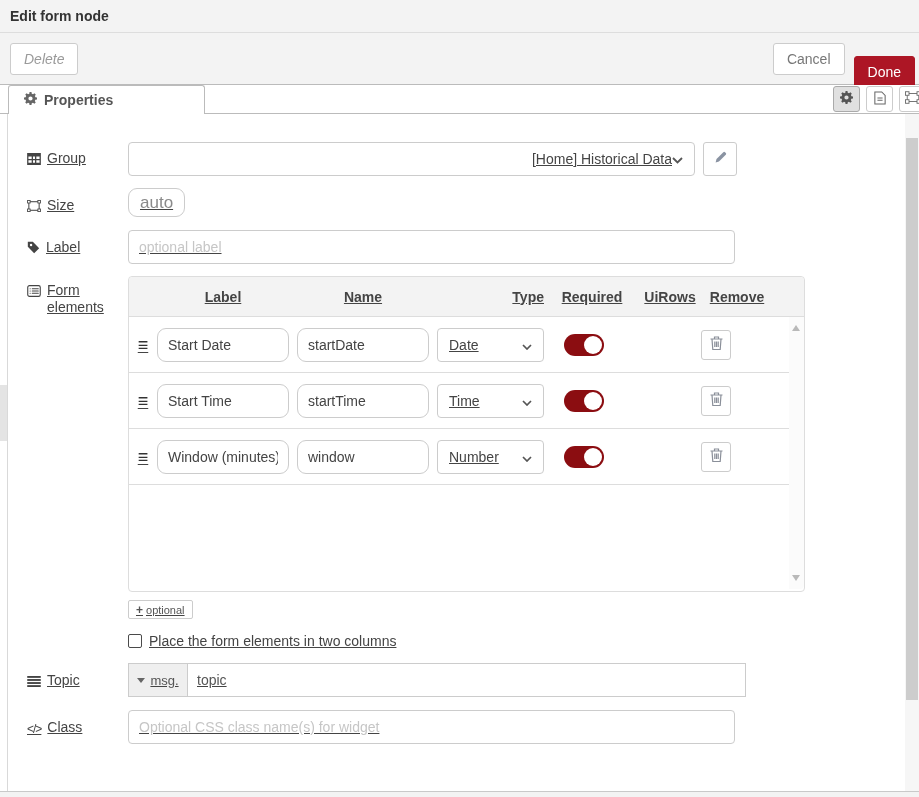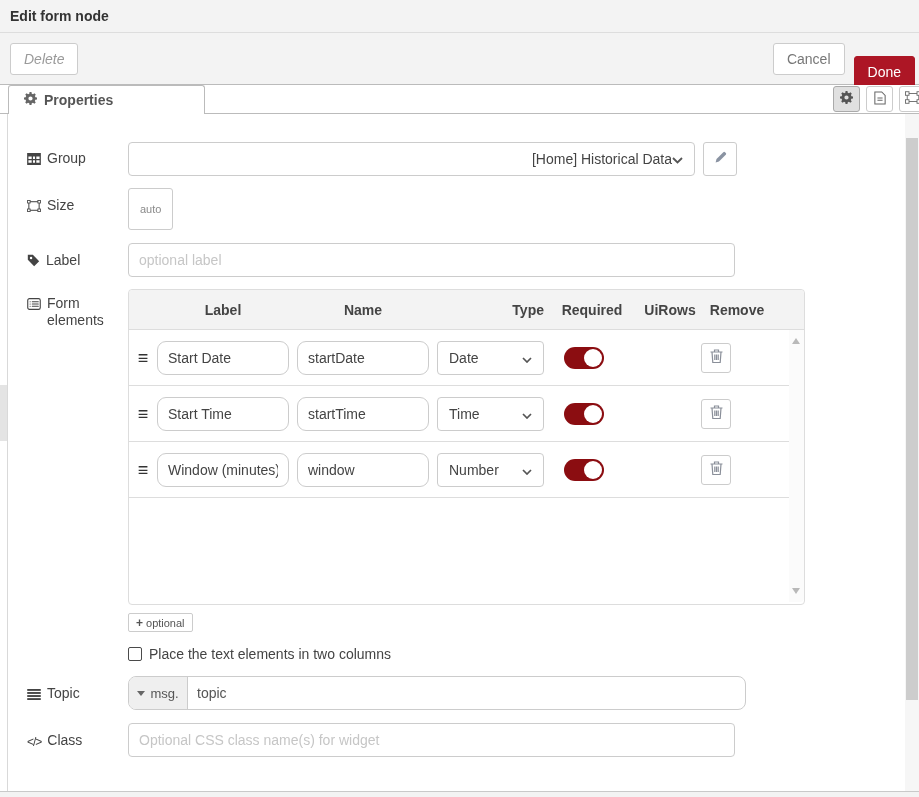--- a/index.html
+++ b/index.html
@@ -21,31 +21,31 @@
   .icon-btn { width:27px; height:26px; border:1px solid #ccc; border-radius:3px; background:#fff; display:flex; align-items:center; justify-content:center; cursor:pointer; }
   .icon-btn.active { background:#e0e0e0; border-color:#aaa; }
 
   
   .content { position:absolute; top:114px; left:0; right:0; bottom:6px; background:#fff; overflow:hidden; }
   .left-strip { position:absolute; left:0; top:0; bottom:0; width:8px; background:#fff; border-right:1px solid #d9d9d9; z-index:3; }
   .grip { position:absolute; top:271px; left:0; width:7px; height:56px; background:#e4e4e4; cursor:col-resize; }
   .v-scroll { position:absolute; right:0; top:0; bottom:0; width:14px; background:#f6f6f6; z-index:3; }
   .v-thumb { position:absolute; left:1px; right:1px; top:24px; height:562px; background:#cdcdcd; }
 
-  .form-area { position:absolute; left:9px; right:14px; top:0; bottom:0; padding:28px 0 0 18px; }
+  .form-area { position:absolute; left:9px; right:14px; top:0; bottom:0; padding:28px 0 0 18px;text-decoration:underline; }
   .frow { display:flex; align-items:flex-start; margin-bottom:12px; }
   .flabel { width:101px; display:flex; align-items:flex-start; gap:6px; padding-top:9px; color:#444; line-height:17px; flex-shrink:0; }
   .flabel .ficon { margin-top:2px; flex-shrink:0; }
 
   .ninput { height:34px; border:1px solid #ccc; border-radius:4px; padding:0 10px; font-size:14px; color:#444; outline:none; background:#fff; font-family:inherit; }
   .ninput::placeholder { color:#c6c6c6; }
 
   .nselect { height:34px; border:1px solid #ccc; border-radius:4px; display:flex; align-items:center; justify-content:space-between; padding:0 11px; background:#fff; cursor:pointer; color:#444; }
   .sq-btn { width:34px; height:34px; margin-left:8px; border:1px solid #ccc; border-radius:3px; background:#fff; display:flex; align-items:center; justify-content:center; cursor:pointer; }
-  .auto-btn { height:42px; padding:0 11px; border:1px solid #ccc; border-radius:3px; color:#8a8a8a; font-size:11px; background:#fff; cursor:pointer; font-family:inherit; }
+  .auto-btn { height:29px; padding:0 11px; border:1px solid #ccc; border-radius:9px; color:#8a8a8a; font-size:17px; background:#fff; cursor:pointer; font-family:inherit; }
 
   
   .el-wrap { display:flex; flex-direction:column; }
   .el-table { width:677px; border:1px solid #ddd; border-radius:4px; background:#fff; }
   .el-head { height:40px; background:#f3f3f3; border-bottom:1px solid #ddd; border-radius:4px 4px 0 0; display:flex; align-items:center; font-weight:bold; color:#444; }
   .h-spacer { width:28px; } .h-gap { width:8px; }
   .h-label,.h-name { width:132px; text-align:center; }
   .h-type { width:107px; text-align:right; }
   .h-req { width:96px; text-align:center; }
   .h-uirows { width:60px; text-align:center; }
@@ -64,21 +64,21 @@
   .c-trash { margin-left:97px; width:30px; height:30px; border:1px solid #ccc; border-radius:3px; background:#fff; display:flex; align-items:center; justify-content:center; cursor:pointer; flex-shrink:0; }
   .add-btn { margin-top:8px; height:19px; font-size:11px; color:#555; border:1px solid #ccc; border-radius:2px; background:#fff; padding:0 7px; display:inline-flex; align-items:center; gap:3px; align-self:flex-start; cursor:pointer; font-family:inherit; }
   .add-btn b { font-size:12px; }
 
   
   .btnrow { display:flex; align-items:center; }
   .thumb-ic { margin:0 5px 0 0; display:flex; }
   .thumb-ic.down { margin:0 5px 0 19px; }
   .chk-row { margin-left:101px; display:flex; align-items:center; gap:7px; margin-bottom:14px; margin-top:2px; }
   .chk { appearance:none; width:14px; height:14px; border:1.5px solid #4a4a4a; border-radius:2px; background:#fff; cursor:pointer; }
-  .typed { width:618px; height:34px; border:1px solid #ccc; border-radius:8px; display:flex; overflow:hidden; background:#fff; }
+  .typed { width:618px; height:34px; border:1px solid #ccc; border-radius:0; display:flex; overflow:hidden; background:#fff; }
   .typed-btn { width:59px; background:#efefef; border-right:1px solid #ccc; display:flex; align-items:center; justify-content:center; gap:5px; color:#555; font-size:13px; cursor:pointer; }
   .caret { width:0; height:0; border-left:4px solid transparent; border-right:4px solid transparent; border-top:5px solid #666; }
   .typed-value { flex:1; display:flex; align-items:center; padding-left:9px; color:#555; }
   .code-ic { font-size:12px; color:#444; letter-spacing:-1px; margin-top:2px; }
 
   .bottom-strip { position:absolute; left:0; right:0; bottom:0; height:6px; background:#f3f3f3; border-top:1px solid #c9c9c9; z-index:4; }
 </style>
 </head>
 <body>
 
@@ -288,21 +288,21 @@
           <button class="add-btn">
             <b>+</b>
             <span>optional</span>
           </button>
         </div>
       </div>
 
 
       <div class="chk-row">
         <input type="checkbox" class="chk" style="">
-        <span>Place the text elements in two columns</span>
+        <span>Place the form elements in two columns</span>
       </div>
 
       <div class="frow" style="margin-bottom:13px;">
         <div class="flabel">
           <span class="ficon">
             <svg viewBox="0 0 16 13" width="14" height="11" fill="#444">
                 <rect y="0" width="16" height="2.2"></rect>
                 <rect y="3.6" width="16" height="2.2"></rect>
                 <rect y="7.2" width="16" height="2.2"></rect>
                 <rect y="10.8" width="16" height="2.2"></rect>

